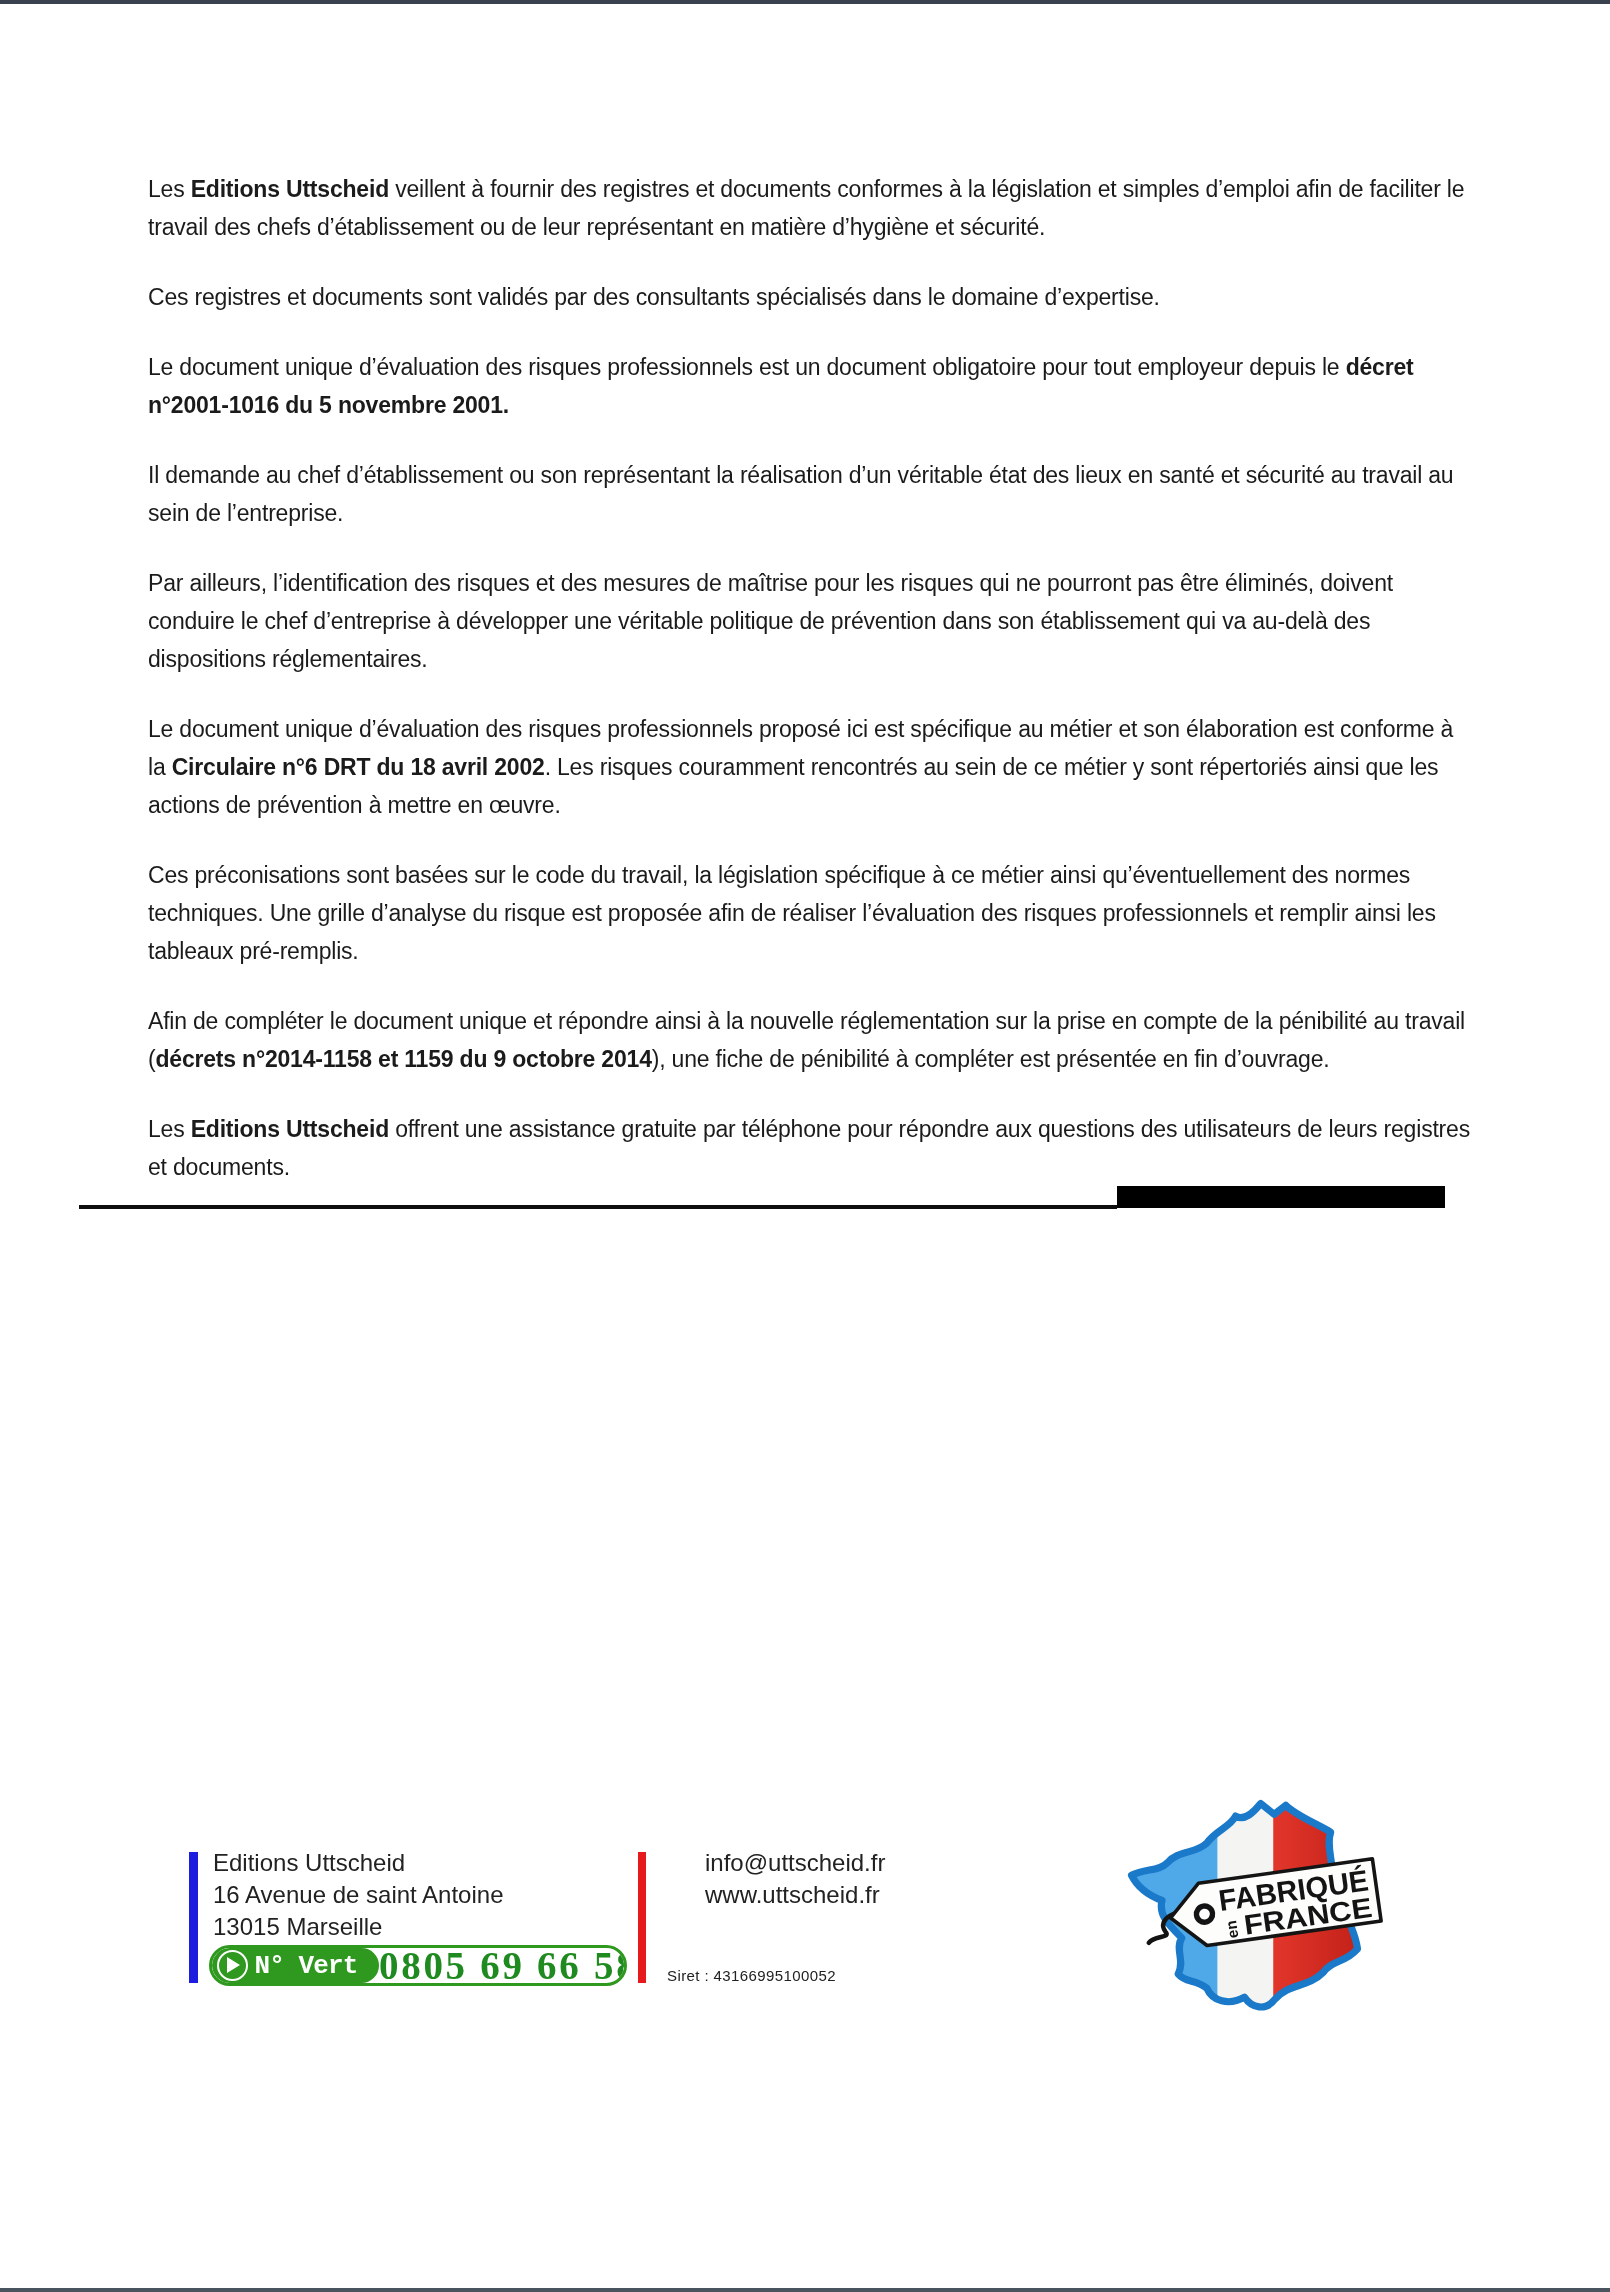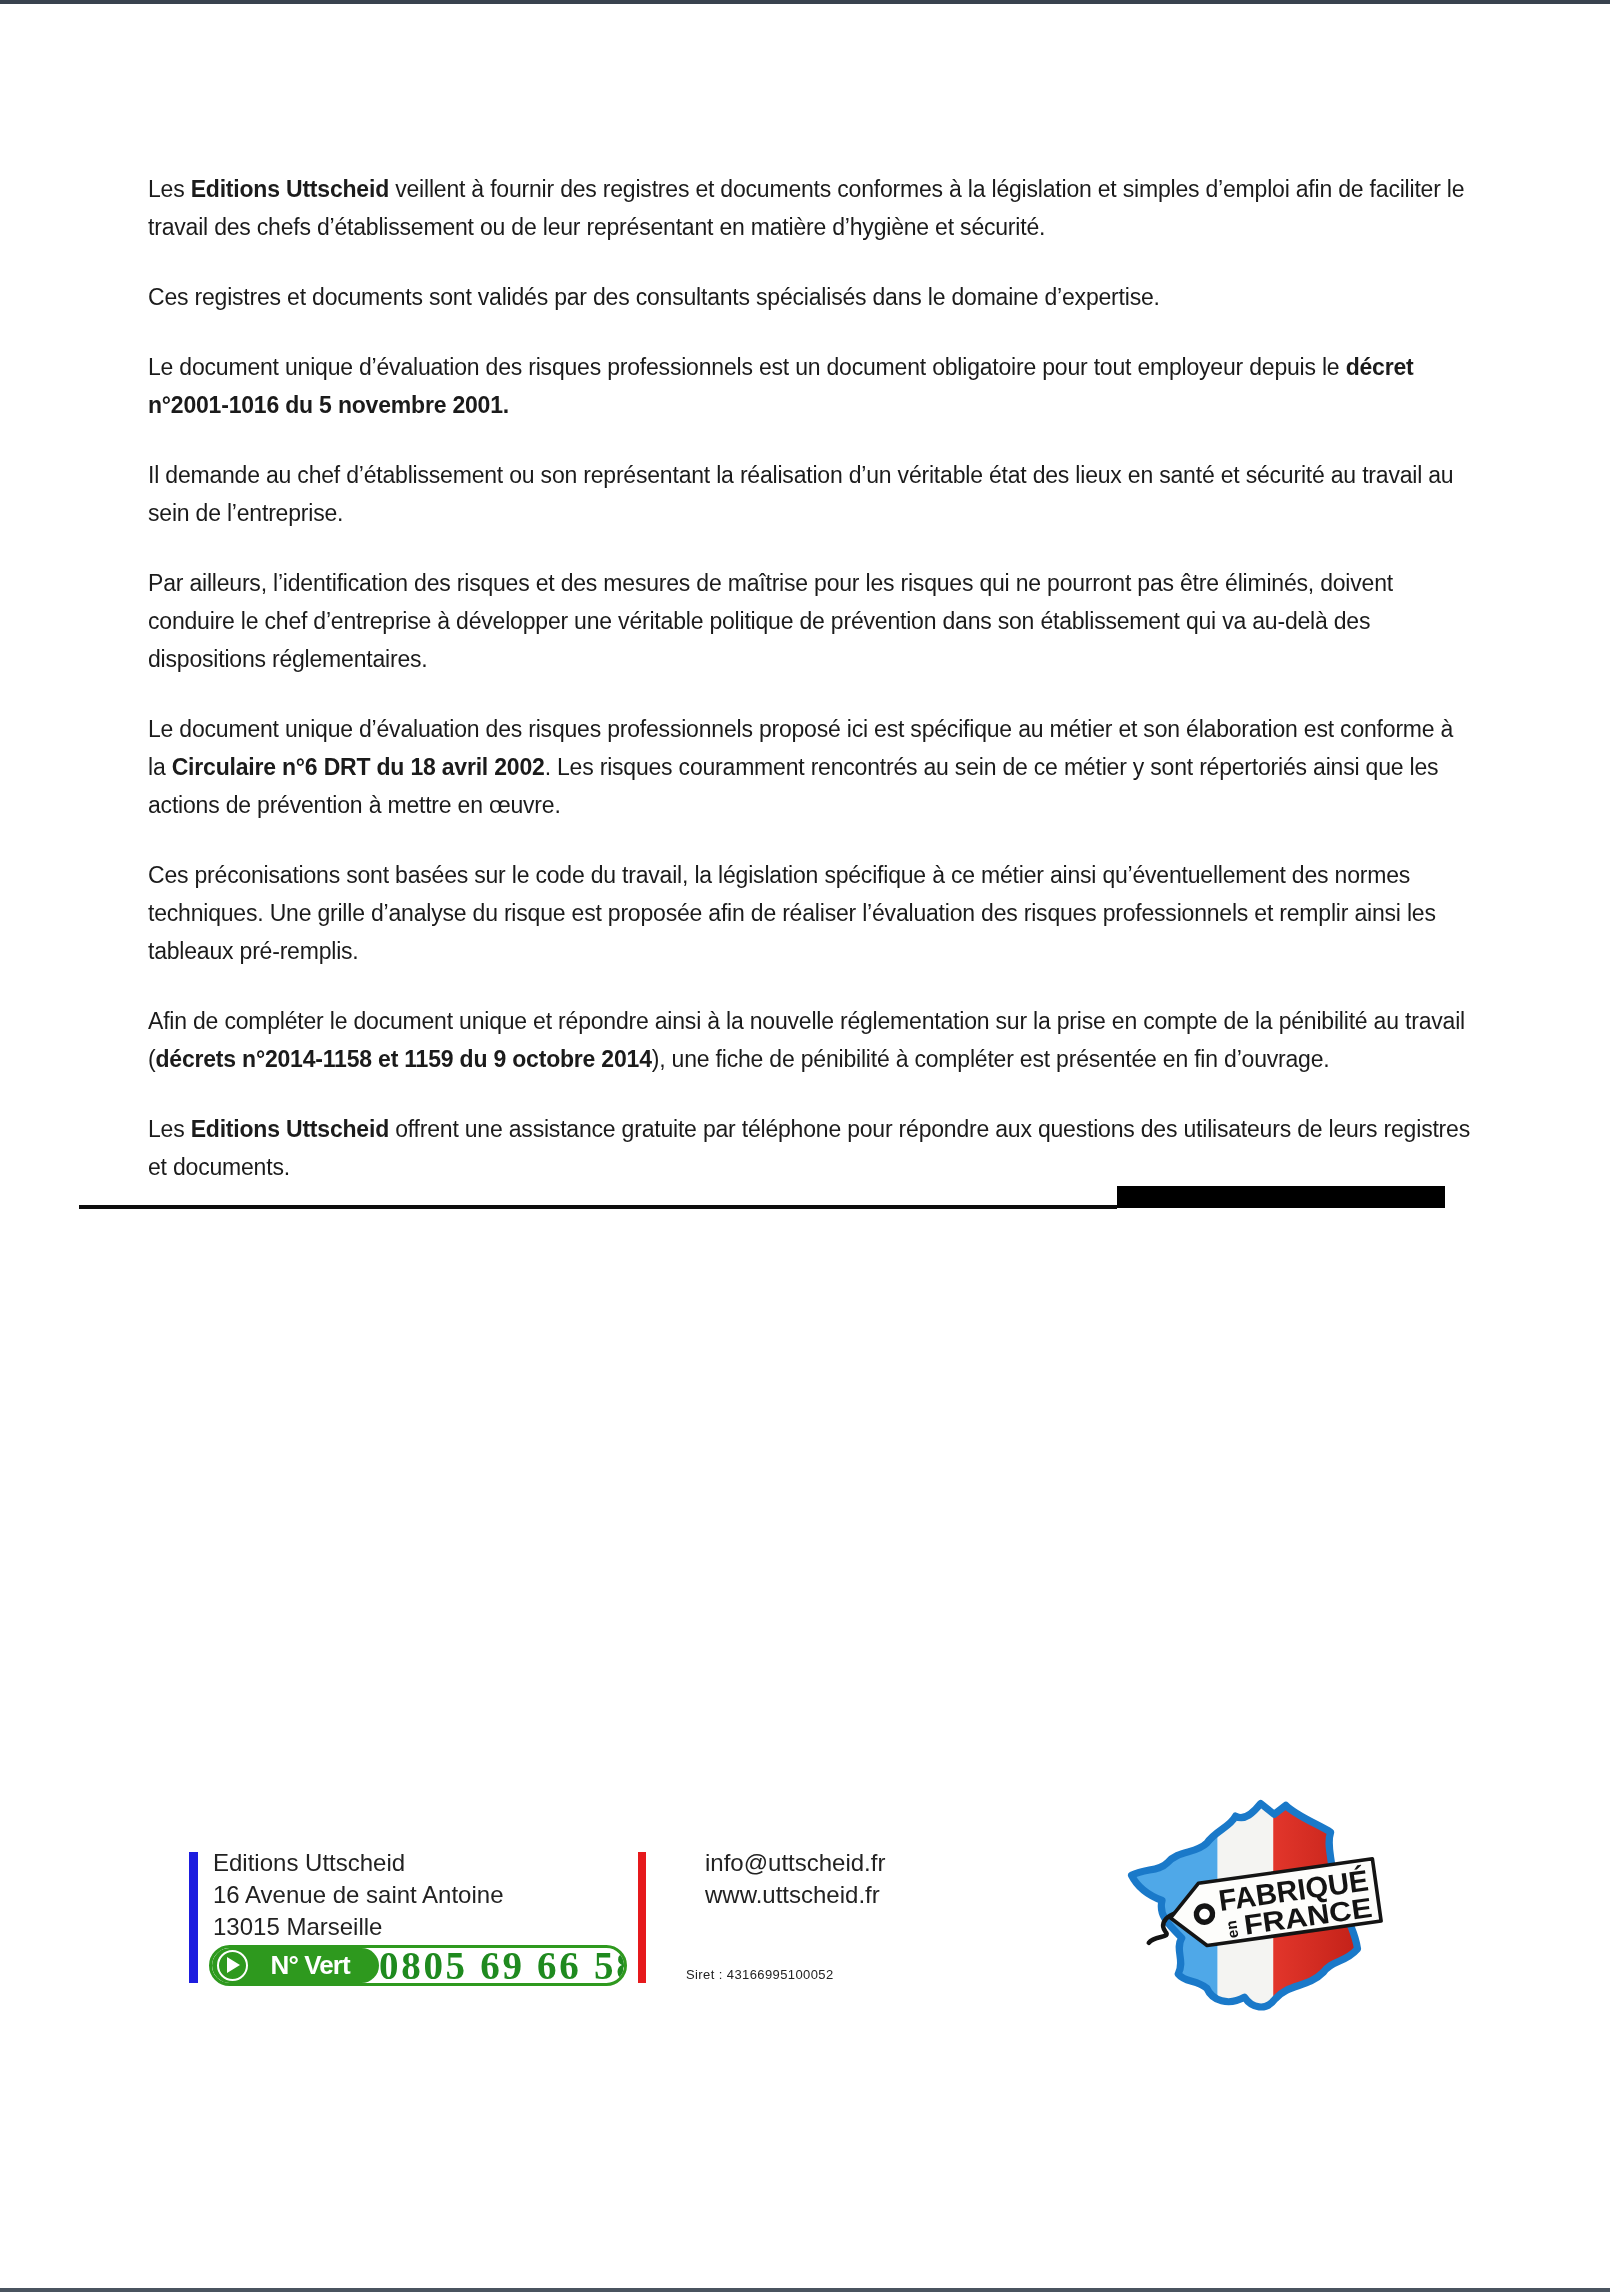--- a/index.html
+++ b/index.html
@@ -40,33 +40,33 @@
 
   .addr{
     position:absolute;left:213px;top:1847px;
     font-size:24px;line-height:32px;color:#222;
   }
   .contact{
     position:absolute;left:665px;top:1847px;
     font-size:24px;line-height:32px;color:#222;margin-left:40px;
   }
   .siret{
-    position:absolute;left:686px;top:1967px;
-    font-size:13px;color:#222;letter-spacing:0.4px;text-align:right;
+    position:absolute;left:667px;top:1967px;
+    font-size:15px;color:#222;letter-spacing:0.4px;text-align:right;
   }
 
   
   .nvert{
     position:absolute;left:209px;top:1945px;width:418px;height:41px;
     box-sizing:border-box;border:3.6px solid #2e991e;border-radius:23px;
     background:#fff;display:flex;align-items:stretch;overflow:hidden;
   }
   .nvert-left{
     flex:0 0 167px;background:#2e991e;border-radius:19.7px;
-    display:flex;align-items:center;gap:23px;padding-left:4.5px;box-sizing:border-box;
+    display:flex;align-items:center;gap:7px;padding-left:4.5px;box-sizing:border-box;font-family:Liberation Mono, monospace;
   }
   .nvert-circle{
     width:27px;height:27px;border:2.7px solid #fff;border-radius:50%;
     background:#2e991e;position:relative;flex:0 0 auto;
   }
   .nvert-circle .tri{
     position:absolute;left:8px;top:5.4px;width:0;height:0;
     border-top:8px solid transparent;border-bottom:8px solid transparent;
     border-left:13.4px solid #fff;
   }

